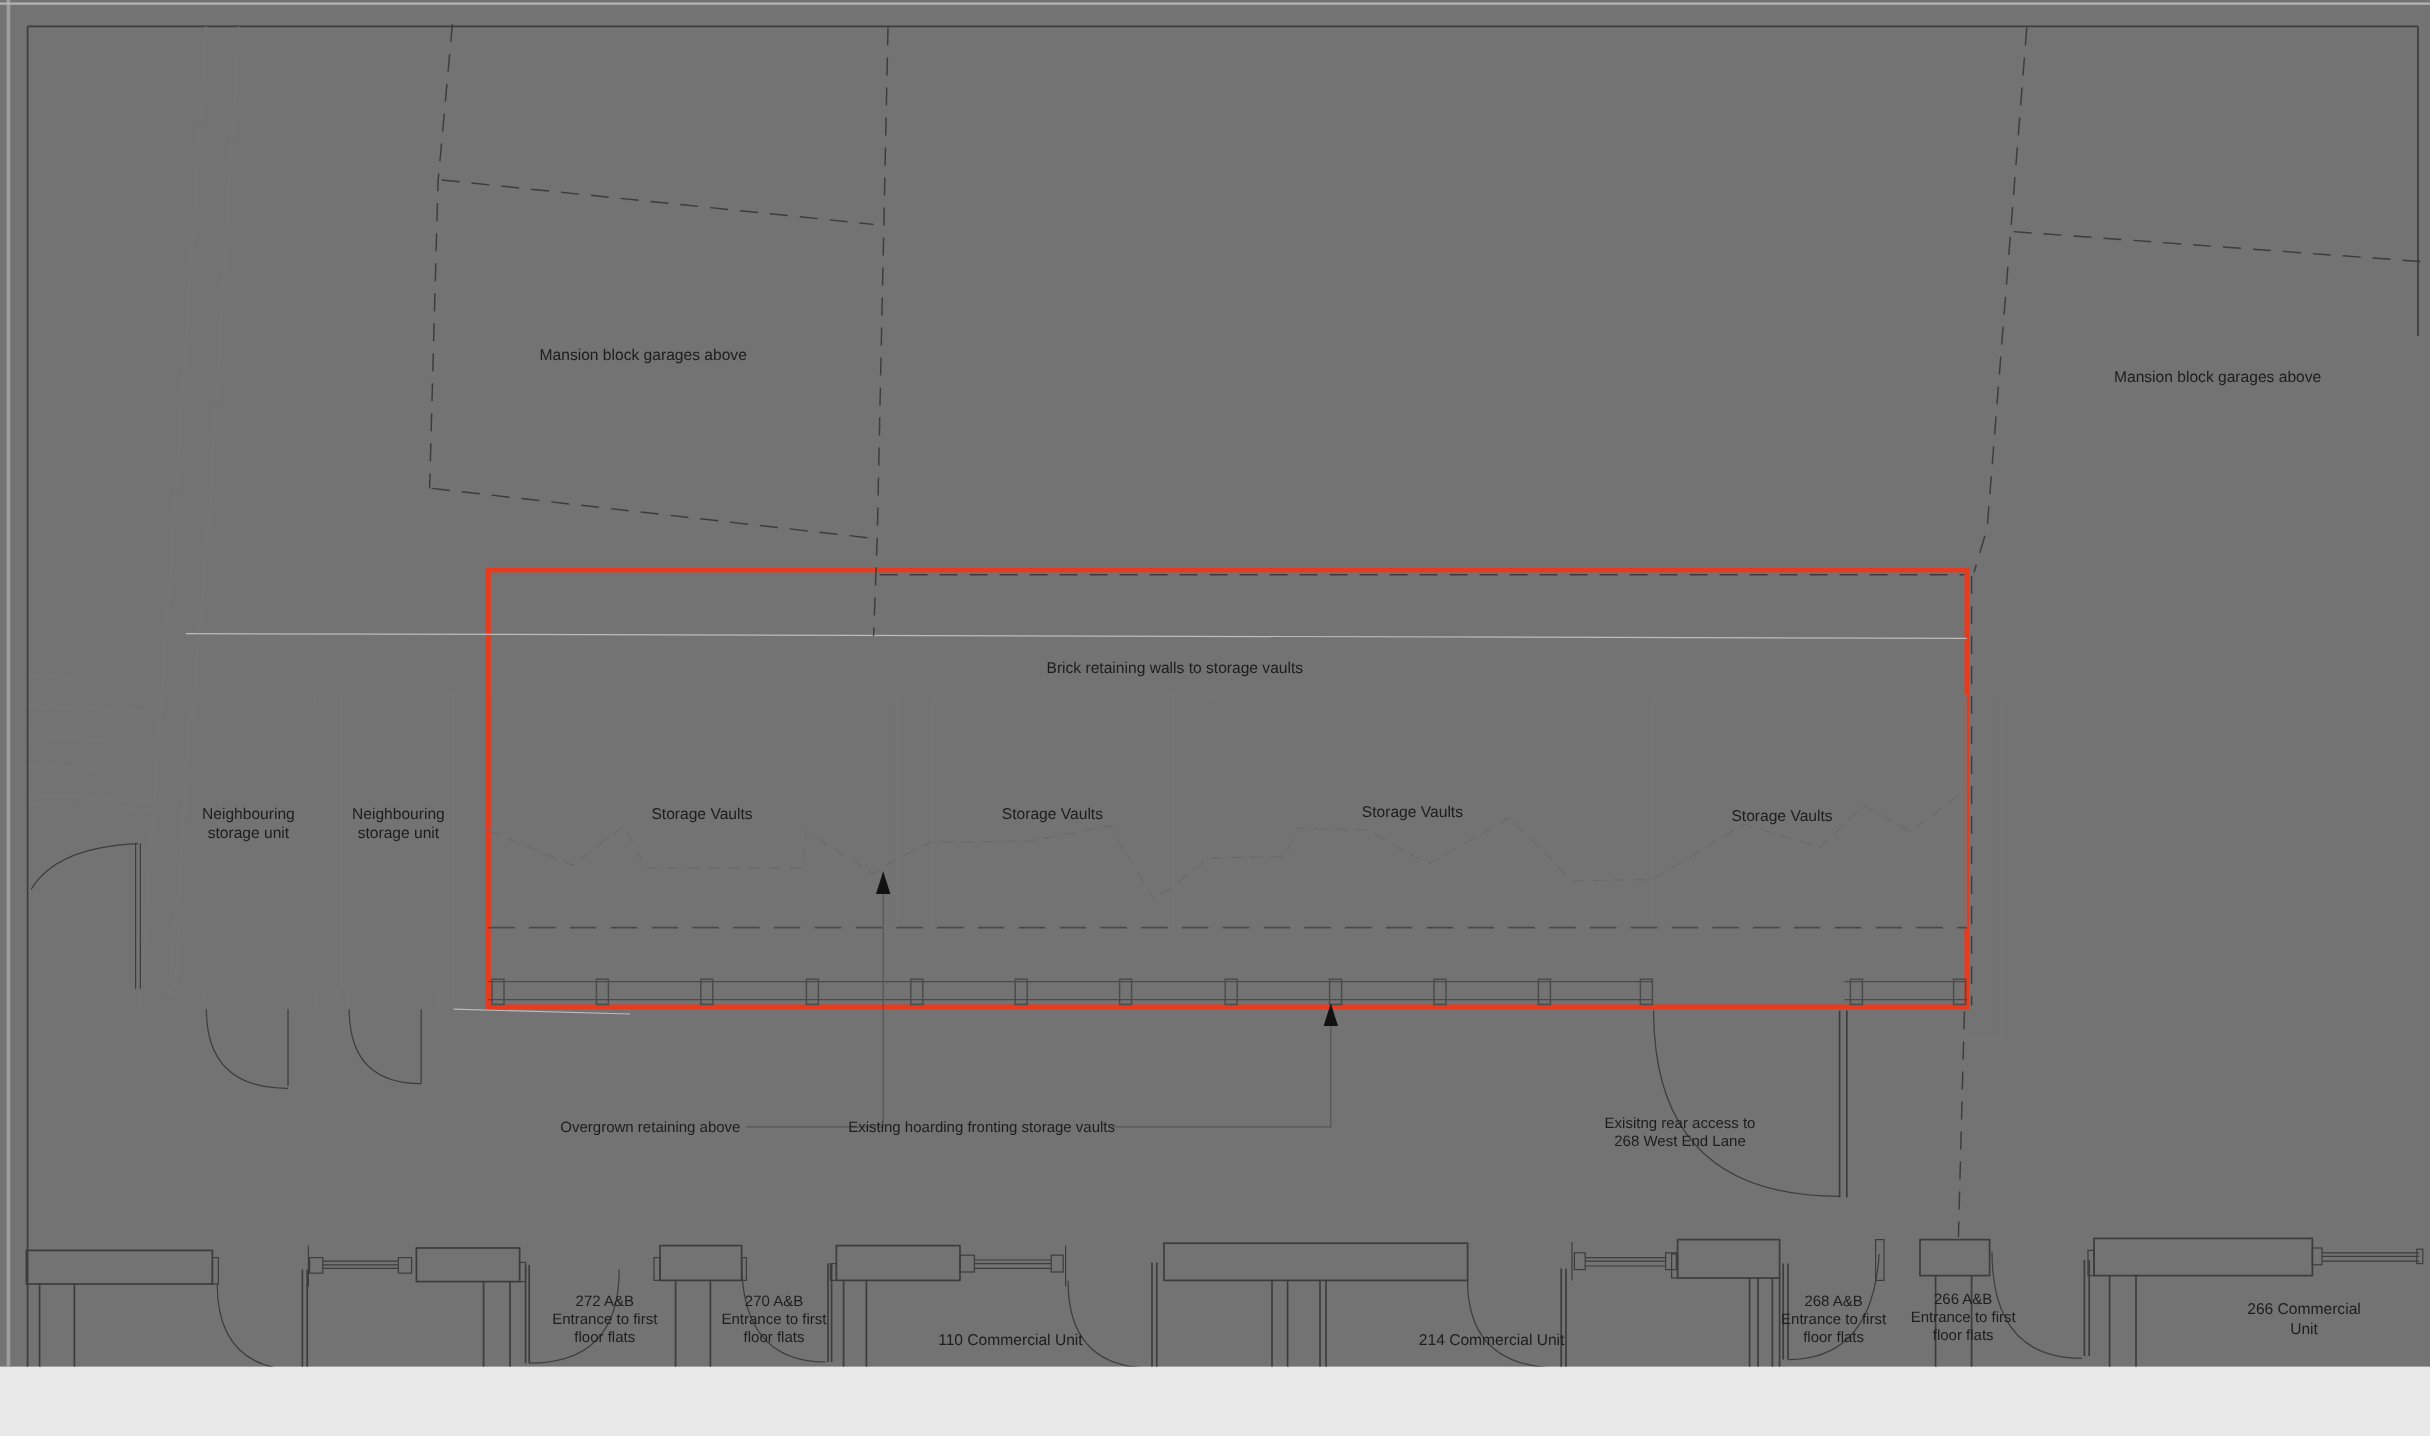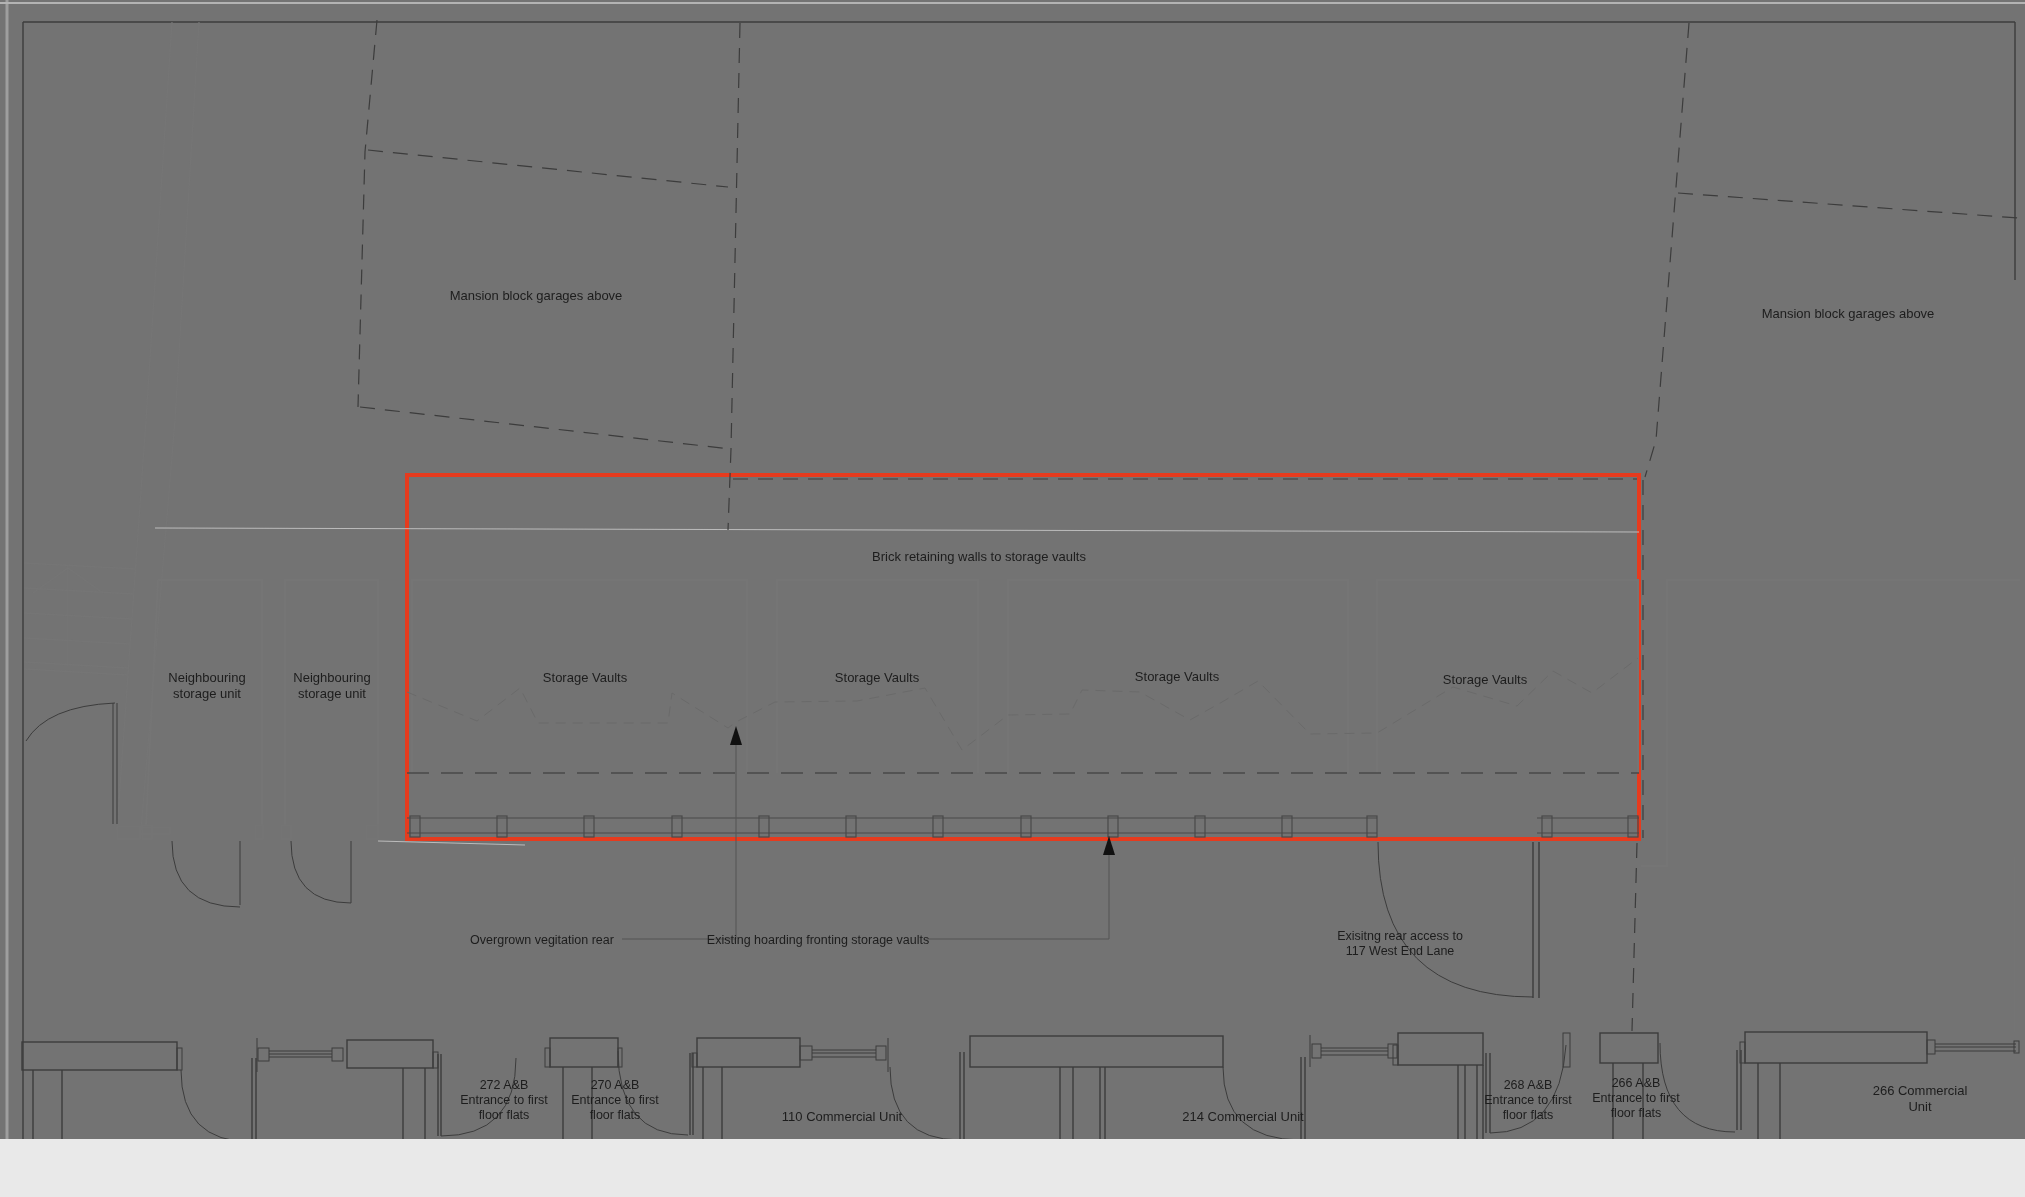--- a/index.html
+++ b/index.html
@@ -213,29 +213,29 @@
   <div class="lbl" style="left:1848px;top:314px">Mansion block garages above</div>
   <div class="lbl" style="left:979px;top:557px">Brick retaining walls to storage vaults</div>
   <div class="lbl" style="left:207px;top:686px">Neighbouring
 storage unit</div>
   <div class="lbl" style="left:332px;top:686px">Neighbouring
 storage unit</div>
   <div class="lbl" style="left:585px;top:678px">Storage Vaults</div>
   <div class="lbl" style="left:877px;top:678px">Storage Vaults</div>
   <div class="lbl" style="left:1177px;top:677px">Storage Vaults</div>
   <div class="lbl" style="left:1485px;top:680px">Storage Vaults</div>
-  <div class="lbl small" style="left:542px;top:940px">Overgrown vegitation rear</div>
+  <div class="lbl small" style="left:542px;top:940px">Overgrown retaining above</div>
   <div class="lbl small" style="left:818px;top:940px">Existing hoarding fronting storage vaults</div>
   <div class="lbl small" style="left:1400px;top:944px">Exisitng rear access to
-117 West End Lane</div>
+268 West End Lane</div>
   <div class="lbl" style="left:212px;top:1145px">272 Commercial Unit</div>
   <div class="lbl small" style="left:504px;top:1100px">272 A&amp;B
 Entrance to first
 floor flats</div>
-  <div class="lbl small" style="left:615px;top:1100px">270 A&amp;B
+  <div class="lbl small" style="left:645px;top:1100px">270 A&amp;B
 Entrance to first
 floor flats</div>
   <div class="lbl" style="left:842px;top:1117px">110 Commercial Unit</div>
   <div class="lbl" style="left:1243px;top:1117px">214 Commercial Unit</div>
   <div class="lbl small" style="left:1528px;top:1100px">268 A&amp;B
 Entrance to first
 floor flats</div>
   <div class="lbl small" style="left:1636px;top:1098px">266 A&amp;B
 Entrance to first
 floor flats</div>

